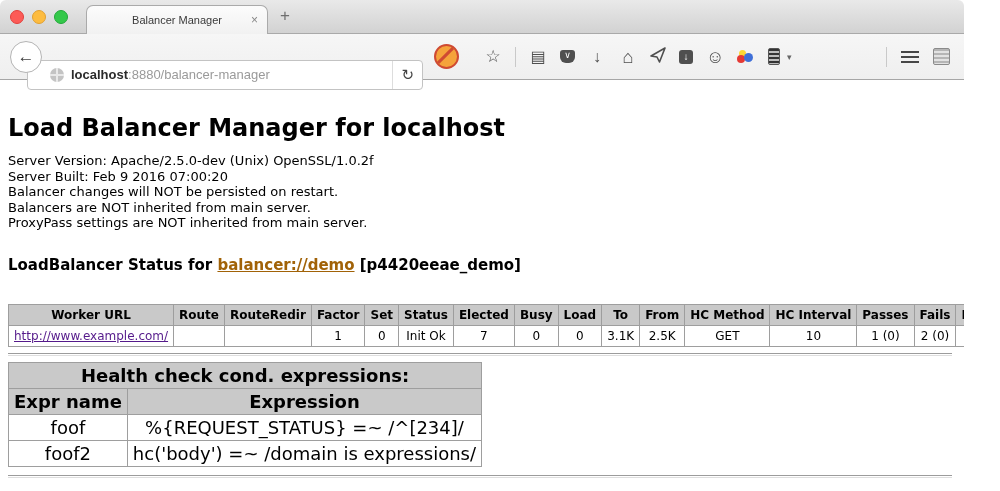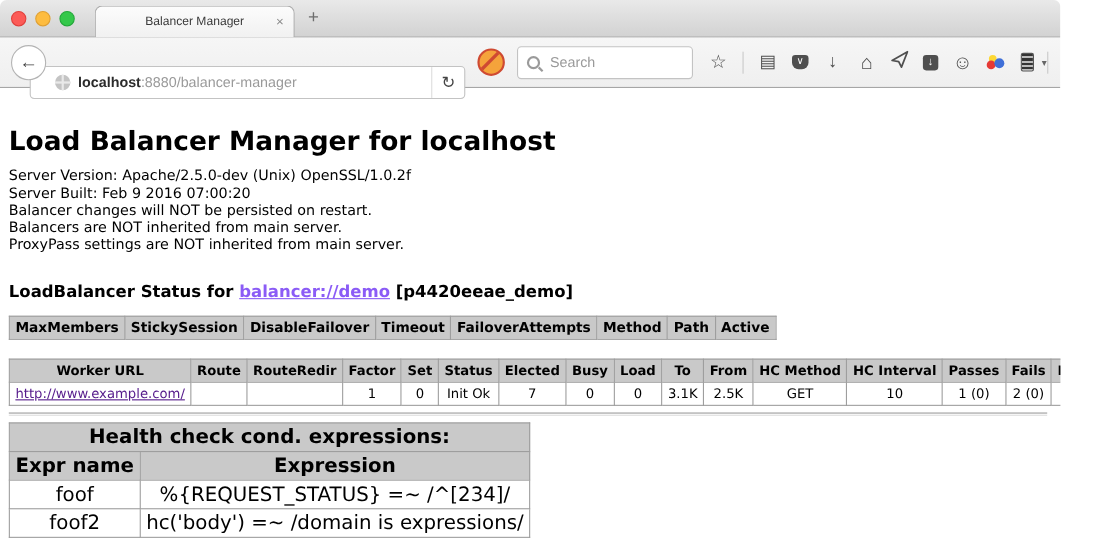--- a/index.html
+++ b/index.html
@@ -51,21 +51,21 @@
   .hamburger{width:18px;height:2px;background:#474747;box-shadow:0 5px 0 #474747,0 10px 0 #474747;margin-top:-10px;}
   .pages-icon{width:15px;height:15px;border:1px solid #8a8a8a;border-radius:2px;background:
       repeating-linear-gradient(#b5b5b5 0 2px,#e2e2e2 2px 4px);}
   .right-group{display:flex;align-items:center;gap:14px;margin-left:auto;padding-right:4px;}
 
   
   .page{background:#fff;padding:18px 8px 0 8px;font-family:"DejaVu Sans",sans-serif;color:#000;}
   .page h1{font-size:24px;margin:16px 0 11px 0;letter-spacing:0;}
   .info{font-size:13px;line-height:15.5px;}
   .status-h{font-size:15px;font-weight:bold;margin:25px 0 13px 0;}
-  .status-h a{color:#8b5cf6;text-decoration:underline;font-weight:bold;}
+  .status-h a{color:#a16207;text-decoration:underline;font-weight:bold;}
   table{border-collapse:collapse;font-family:"DejaVu Sans",sans-serif;}
   th,td{border:1px solid #9e9e9e;padding:2px 5px;text-align:center;height:16px;white-space:nowrap;}
   th{background:#c9c9c9;font-weight:bold;}
   .balancer-table{font-size:12.5px;}
   .worker-table{font-size:12px;margin-top:17px;}
   .worker-table td:first-child{text-align:left;}
   .worker-table a{color:#551a8b;text-decoration:underline;}
   .health-table{font-size:18px;}
   .health-table td:first-child{min-width:70px;}
   .health-table td:last-child{min-width:225px;}
@@ -90,24 +90,20 @@
   </div>
 
   <div class="navbar">
     <div class="back-btn">←</div>
     <div class="urlbar">
       <span class="globe"></span>
       <span class="url-text"><b class="url-host">localhost</b><span>:8880/balancer-manager</span></span>
       <span class="reload">↻</span>
     </div>
     <span class="blocked"></span>
-    <div class="searchbox">
-      <span class="mag"></span>
-      <input class="search-input" type="text" placeholder="Search" style="">
-    </div>
     <div class="iconrow">
       <span class="ticon" style="font-size:17px">☆</span>
       <span class="divider"></span>
       <span class="ticon">▤</span>
       <span class="pocket">∨</span>
       <span class="ticon" style="font-weight:bold">↓</span>
       <span class="ticon" style="font-size:18px">⌂</span>
       <span><svg width="16" height="16" viewBox="0 0 16 16">
             <path d="M1 9 L15 1 L9.5 15 L7 10 Z" fill="none" stroke="#4f4f4f" stroke-width="1.6" stroke-linejoin="round"></path>
           </svg></span>
@@ -136,30 +132,20 @@
       <div>Server Built: Feb 9 2016 07:00:20</div>
       <div>Balancer changes will NOT be persisted on restart.</div>
       <div>Balancers are NOT inherited from main server.</div>
       <div>ProxyPass settings are NOT inherited from main server.</div>
     </div>
 
     <div class="status-h"><span>LoadBalancer Status for </span><a href="#">balancer://demo</a><span> [p4420eeae_demo]</span></div>
 
     <table class="balancer-table">
       <tbody>
-          <tr>
-            <th>MaxMembers</th>
-            <th>StickySession</th>
-            <th>DisableFailover</th>
-            <th>Timeout</th>
-            <th>FailoverAttempts</th>
-            <th>Method</th>
-            <th>Path</th>
-            <th>Active</th>
-          </tr>
     </tbody>
       </table>
 
     <table class="worker-table">
       <tbody>
           <tr>
             <th>Worker URL</th>
             <th>Route</th>
             <th>RouteRedir</th>
             <th>Factor</th>

